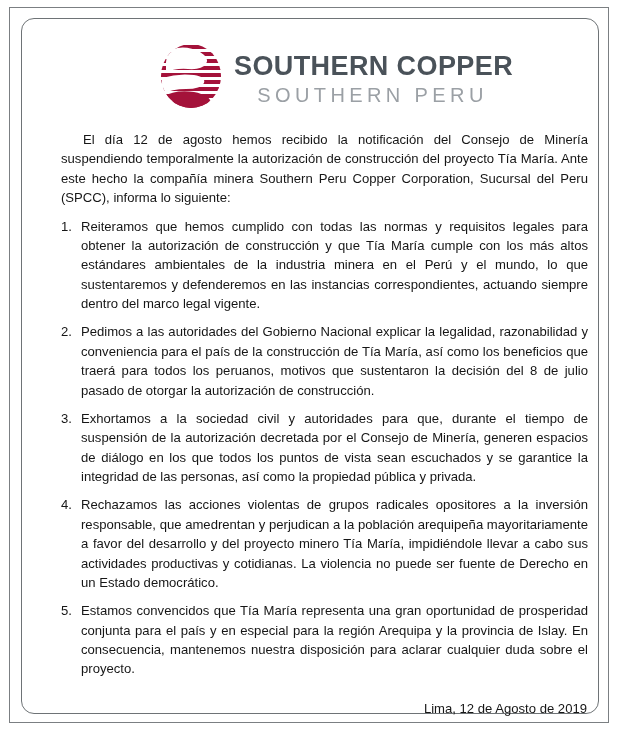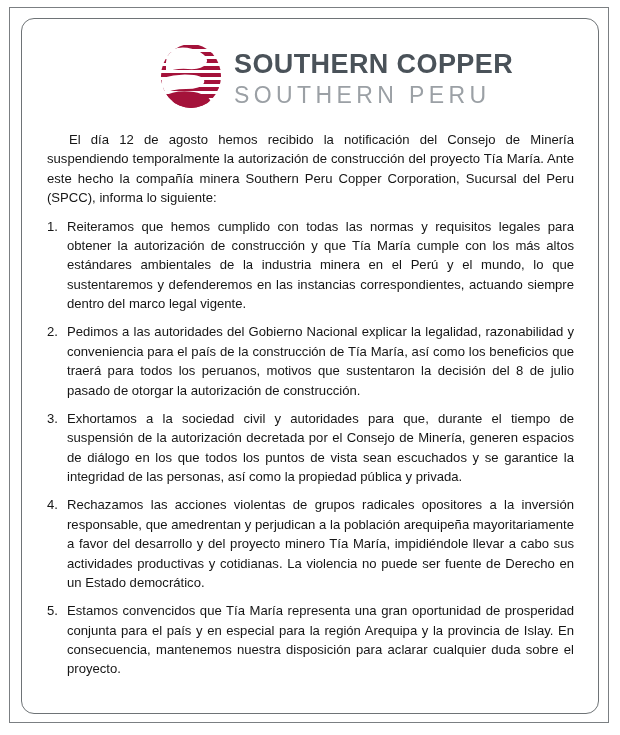--- a/index.html
+++ b/index.html
@@ -78,35 +78,35 @@
     font-family: "Liberation Sans", "DejaVu Sans", sans-serif;
     font-size: 27px;
     font-weight: bold;
     letter-spacing: 0.4px;
     color: #4a5259;
     line-height: 1.05;
     white-space: nowrap;
   }
   .logo-secondary {
     font-family: "Liberation Sans", "DejaVu Sans", sans-serif;
-    font-size: 23px;
+    font-size: 20px;
     font-weight: normal;
     letter-spacing: 4.4px;
     color: #9ba0a5;
     line-height: 1.1;
     margin-top: 4px;
-    text-align: left;
+    text-align: center;
     white-space: nowrap;
     padding-right: 2px;
   }
 
   
   .body-area {
     position: absolute;
-    left: 47px;
+    left: 61px;
     top: 130px;
     width: 527px;
   }
   .intro-paragraph {
     font-size: 13.1px;
     line-height: 1.48;
     text-align: justify;
     text-indent: 22px;
     margin: 0 0 9px 0;
     color: #161616;
@@ -219,16 +219,17 @@
       <li class="clause-item">
         <span class="clause-number">4.</span>
         <span class="clause-text">Rechazamos las acciones violentas de grupos radicales opositores a la inversión responsable, que amedrentan y perjudican a la población arequipeña mayoritariamente a favor del desarrollo y del proyecto minero Tía María, impidiéndole llevar a cabo sus actividades productivas y cotidianas. La violencia no puede ser fuente de Derecho en un Estado democrático.</span>
       </li>
       <li class="clause-item">
         <span class="clause-number">5.</span>
         <span class="clause-text">Estamos convencidos que Tía María representa una gran oportunidad de prosperidad conjunta para el país y en especial para la región Arequipa y la provincia de Islay. En consecuencia, mantenemos nuestra disposición para aclarar cualquier duda sobre el proyecto.</span>
       </li>
     </ol>
 
+    <div class="dateline">Lima, 12 de Agosto de 2019</div>
 
   </div>
 
 </div>
 
 </body></html>

